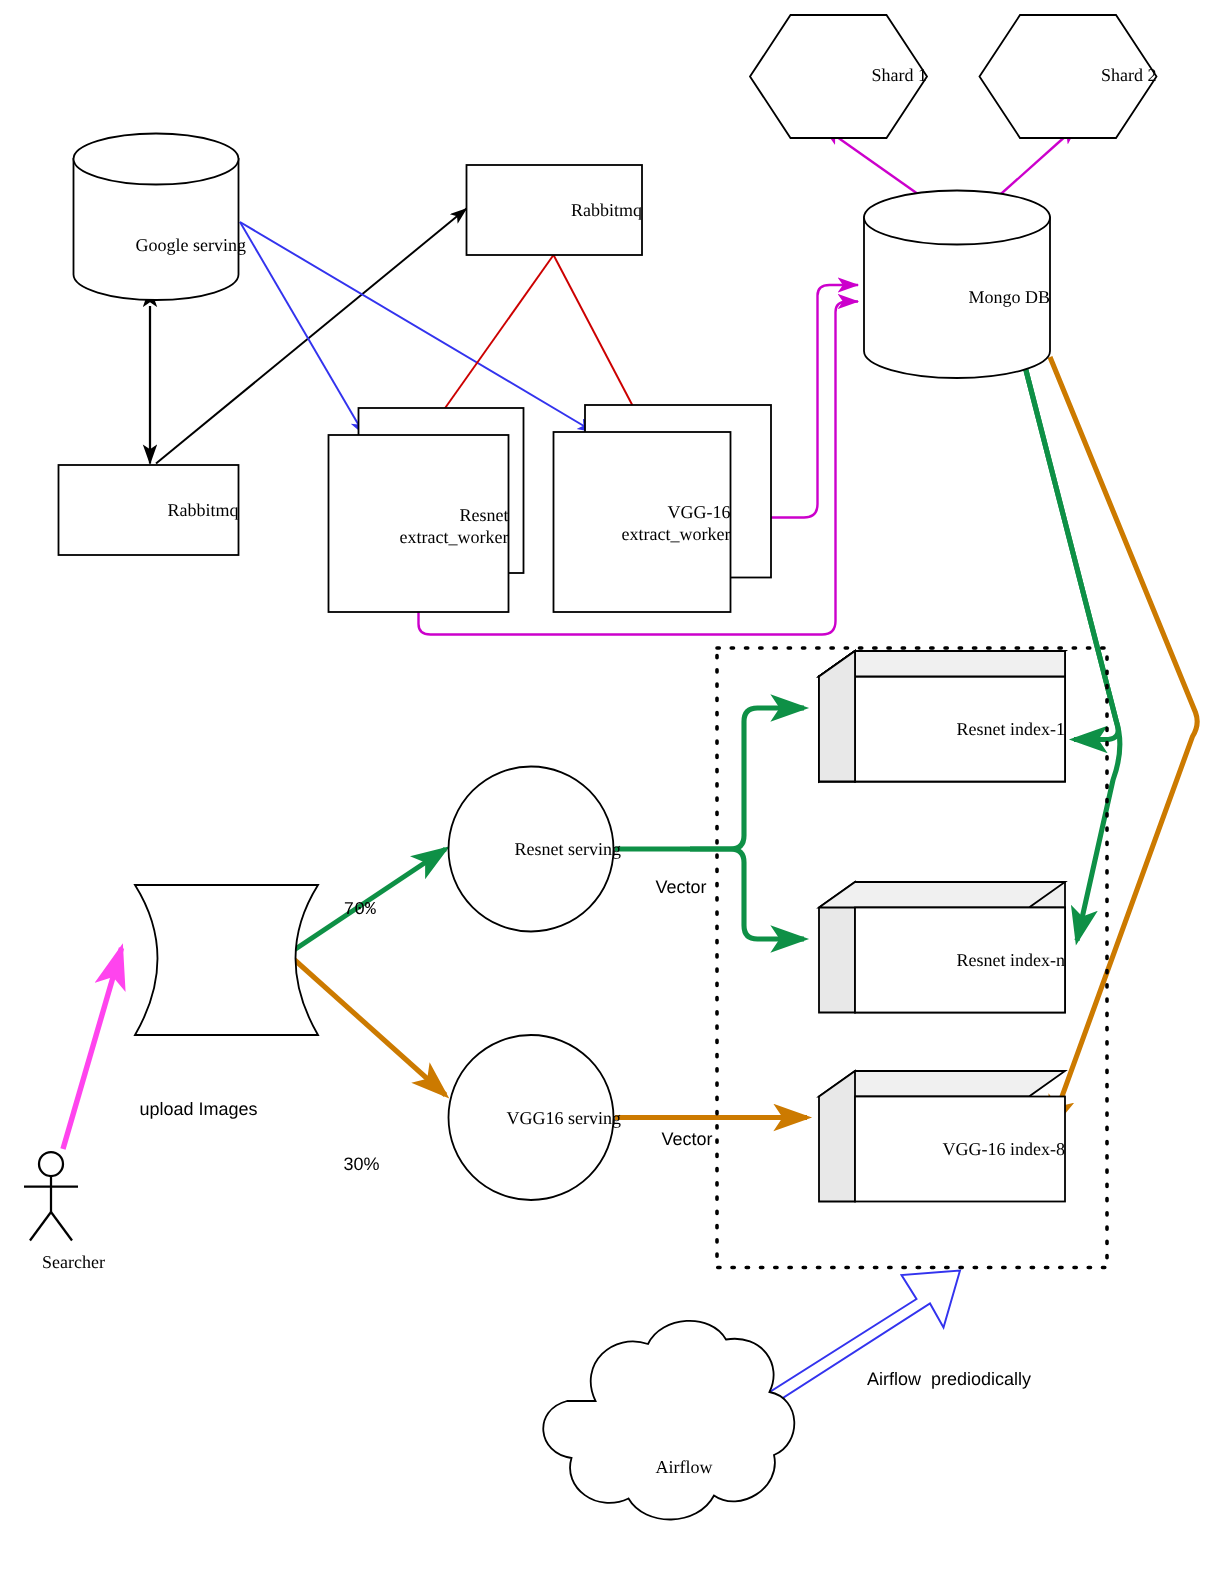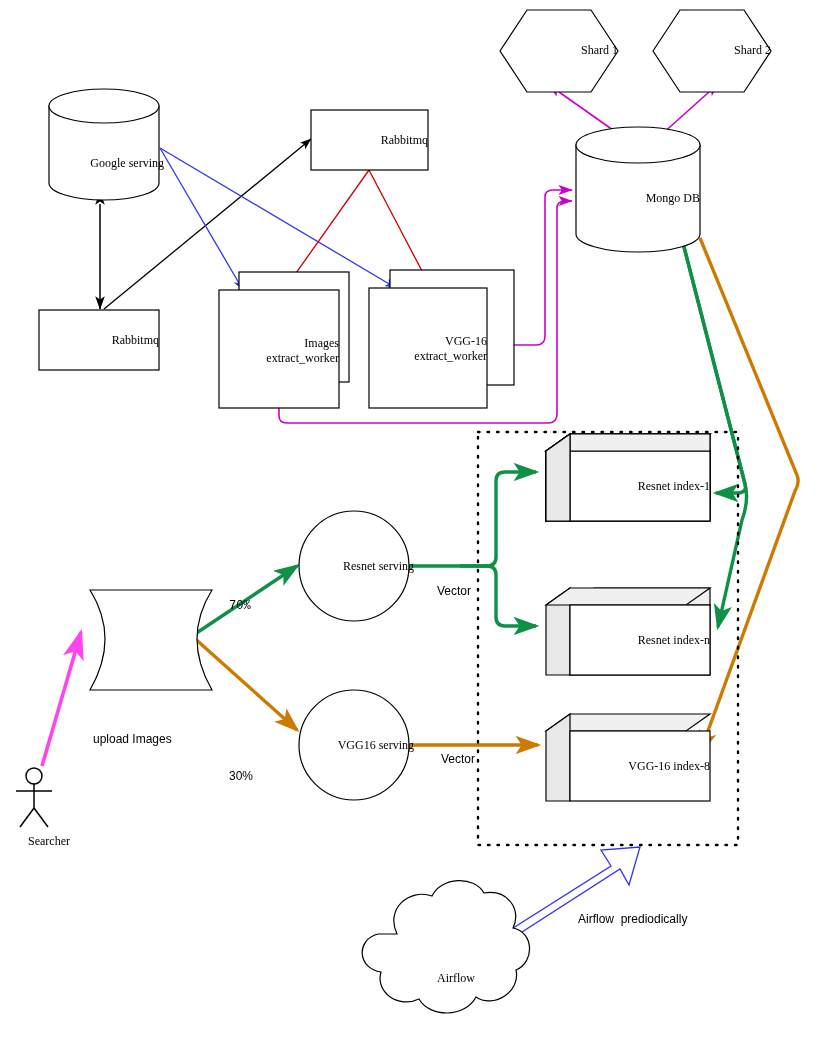--- a/index.html
+++ b/index.html
@@ -217,21 +217,21 @@
   <div class="node-label" style="left:653px; top:43px; width:118px;">Shard 2</div>
 
   <div class="node-label" style="left:576px; top:191px; width:124px;">Mongo DB</div>
 
   <div class="node-label" style="left:44px; top:156px; width:120px;">Google serving</div>
 
   <div class="node-label" style="left:311px; top:133px; width:117px;">Rabbitmq</div>
 
   <div class="node-label" style="left:39px; top:333px; width:120px;">Rabbitmq</div>
 
-  <div class="node-label" style="left:219px; top:336px; width:120px;">Images
+  <div class="node-label" style="left:219px; top:336px; width:120px;">Resnet
 extract_worker</div>
 
   <div class="node-label" style="left:369px; top:334px; width:118px;">VGG-16
 extract_worker</div>
 
 
   <div class="node-label" style="left:294px; top:559px; width:120px;">Resnet serving</div>
 
   <div class="node-label" style="left:294px; top:738px; width:120px;">VGG16 serving</div>
 

